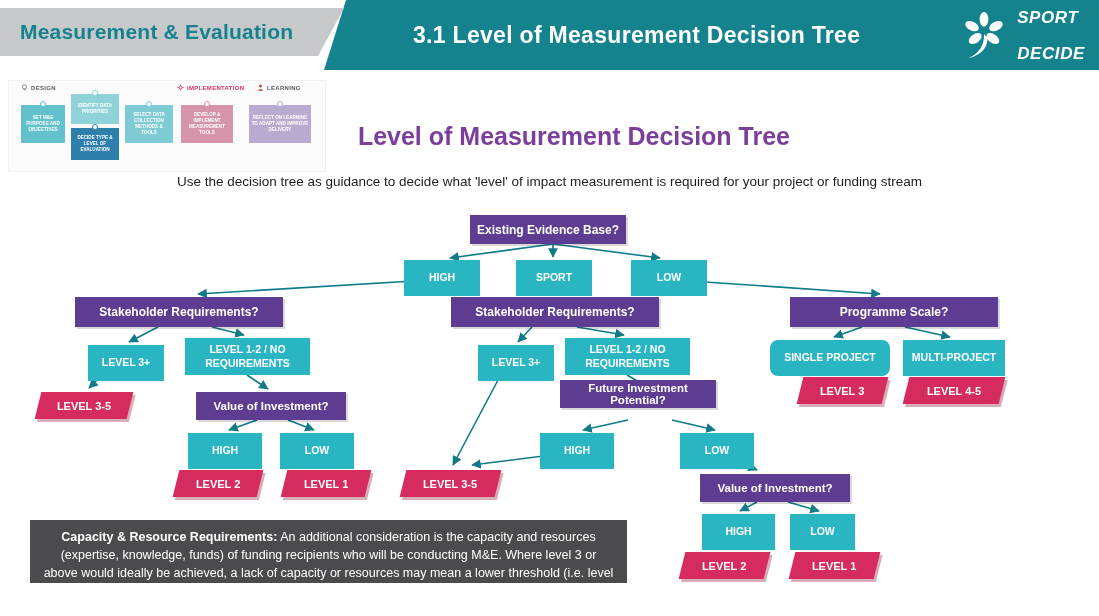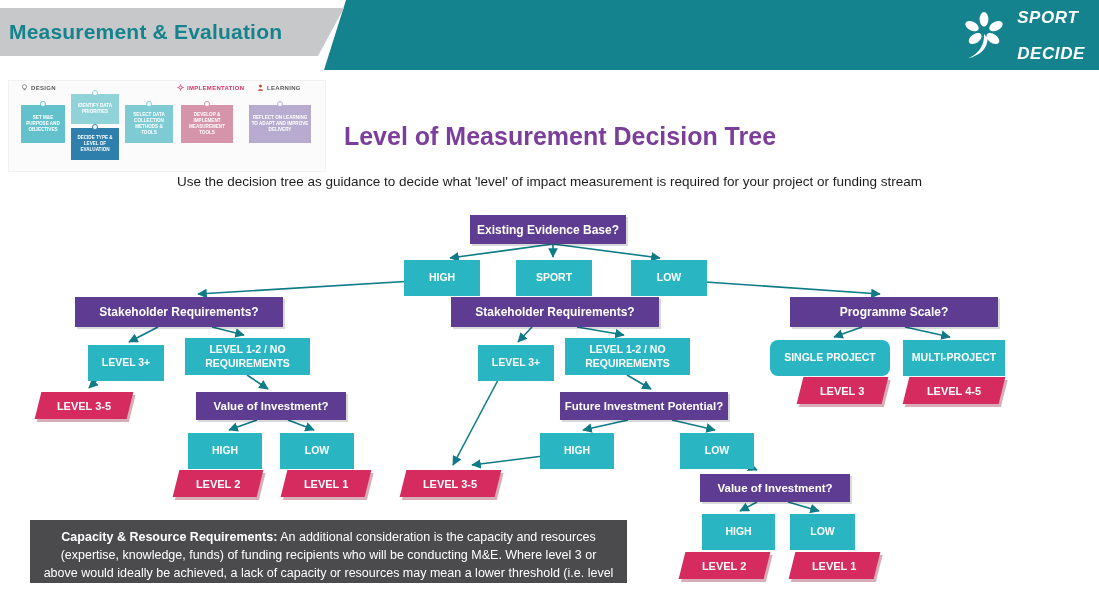--- a/index.html
+++ b/index.html
@@ -14,21 +14,21 @@
   
   .header-teal {
     position:absolute; left:300px; top:0; width:799px; height:70px;
     background:#15838D;
     clip-path:polygon(46px 0, 100% 0, 100% 100%, 24px 100%);
   }
   .brand-shape {
     position:absolute; left:0; top:8px; width:344px; height:48px;
     background:#C7C8CA;
     clip-path:polygon(0 0, 344px 0, 318px 100%, 0 100%);
-    display:flex; align-items:center; padding-left:9px;
+    display:flex; align-items:center; padding-left:20px;
   }
   .brand-shape span { color:#15838D; font-weight:bold; font-size:21px; letter-spacing:0.2px; }
   .header-title {
     position:absolute; left:413px; top:0; height:70px;
     display:flex; align-items:center;
     color:#fff; font-size:23px; font-weight:bold; letter-spacing:0.3px;
   }
   .logo { position:absolute; right:14px; top:9px; display:flex; align-items:center; gap:7px; }
   .logo svg { width:52px; height:52px; }
   .logo-text { color:#fff; font-style:italic; font-weight:bold; font-size:17px; line-height:1.08; letter-spacing:0.6px; display:flex; flex-direction:column;gap:18px; }
@@ -47,21 +47,21 @@
     padding:2px; line-height:1.3; text-transform:uppercase;
   }
   .dot {
     position:absolute; left:50%; top:-4px; width:6px; height:6px; border-radius:50%;
     background:#fff; transform:translateX(-50%);
   }
 
   
   .main-title {
     position:absolute; left:330px; top:122px; width:460px; margin:0;
-    text-align:center; color:#7B3F9B; font-size:25px; font-weight:bold;
+    text-align:right; color:#7B3F9B; font-size:25px; font-weight:bold;
   }
   .subtitle {
     position:absolute; left:0; top:174px; width:1099px; margin:0;
     text-align:center; color:#1c1c1c; font-size:13.5px;
   }
 
   
   .pbox {
     position:absolute; z-index:2; background:#5D3C91; color:#fff;
     font-weight:bold; font-size:12px; text-align:center;
@@ -94,20 +94,21 @@
 </style>
 </head>
 <body>
 
 <div class="page">
 
   <div class="header-teal"></div>
   <div class="brand-shape">
     <span>Measurement &amp; Evaluation</span>
   </div>
+  <div class="header-title">3.1 Level of Measurement Decision Tree</div>
 
   <div class="logo">
     <svg viewBox="0 0 50 50">
       <g fill="#ffffff">
         <ellipse cx="25" cy="9" rx="4.2" ry="7"></ellipse>
         <ellipse cx="13.5" cy="15.5" rx="4.2" ry="7" transform="rotate(-62 13.5 15.5)"></ellipse>
         <ellipse cx="36.5" cy="15.5" rx="4.2" ry="7" transform="rotate(62 36.5 15.5)"></ellipse>
         <ellipse cx="16.5" cy="27.5" rx="4.2" ry="7" transform="rotate(-125 16.5 27.5)"></ellipse>
         <ellipse cx="33.5" cy="27.5" rx="4.2" ry="7" transform="rotate(125 33.5 27.5)"></ellipse>
         <path d="M25 23 C25.5 33 21 41 10 46.5 C20 44 28.5 38 28.5 27 Z"></path>
@@ -231,21 +232,21 @@
   <div class="tbox" style="left:280px; top:433px; width:74px; height:20px;">LOW</div>
   <div class="pink" style="left:176px; top:470px; width:84px; height:27px;">
       <span>LEVEL 2</span>
     </div>
   <div class="pink" style="left:284px; top:470px; width:84px; height:27px;">
       <span>LEVEL 1</span>
     </div>
 
   <div class="tbox" style="left:478px; top:345px; width:76px; height:20px;">LEVEL 3+</div>
   <div class="tbox" style="left:565px; top:338px; width:125px; height:37px;">LEVEL 1-2 / NO REQUIREMENTS</div>
-  <div class="pbox" style="left:560px; top:392px; width:168px; height:28px; font-size:11.5px;">Future Investment Potential?</div>
+  <div class="pbox" style="left:560px; top:380px; width:156px; height:28px; font-size:11.5px;">Future Investment Potential?</div>
   <div class="tbox" style="left:540px; top:433px; width:74px; height:20px;">HIGH</div>
   <div class="tbox" style="left:680px; top:433px; width:74px; height:20px;">LOW</div>
   <div class="pink" style="left:403px; top:470px; width:95px; height:27px;">
       <span>LEVEL 3-5</span>
     </div>
   <div class="pbox" style="left:700px; top:474px; width:150px; height:28px; font-size:11.5px;">Value of Investment?</div>
   <div class="tbox" style="left:702px; top:514px; width:73px; height:20px;">HIGH</div>
   <div class="tbox" style="left:790px; top:514px; width:65px; height:20px;">LOW</div>
   <div class="pink" style="left:682px; top:552px; width:85px; height:27px;">
       <span>LEVEL 2</span>

